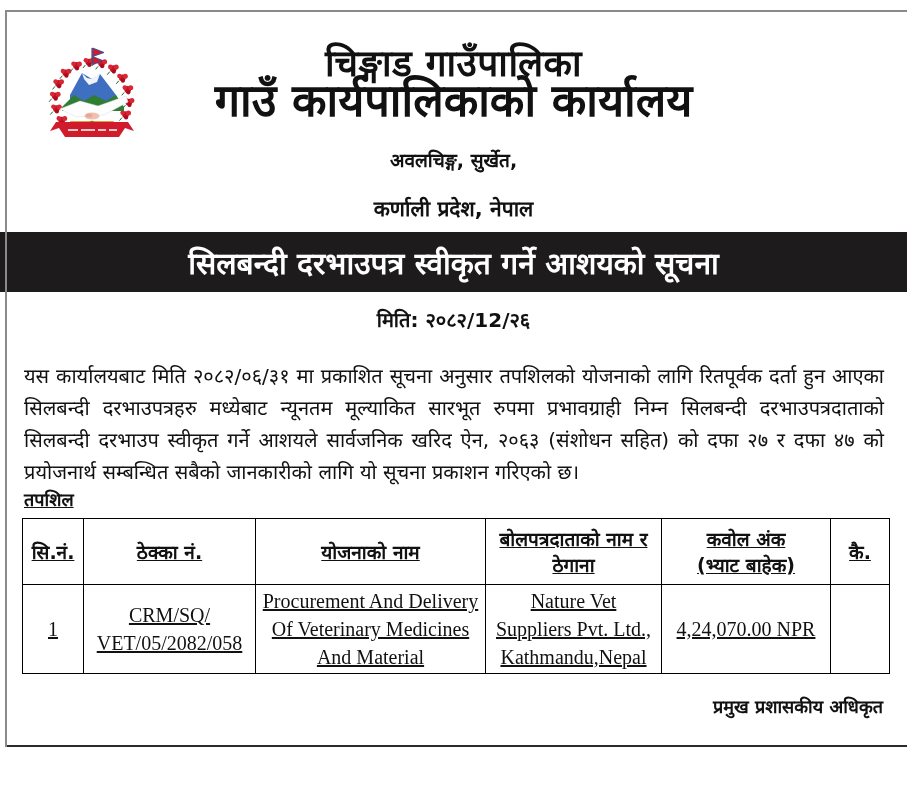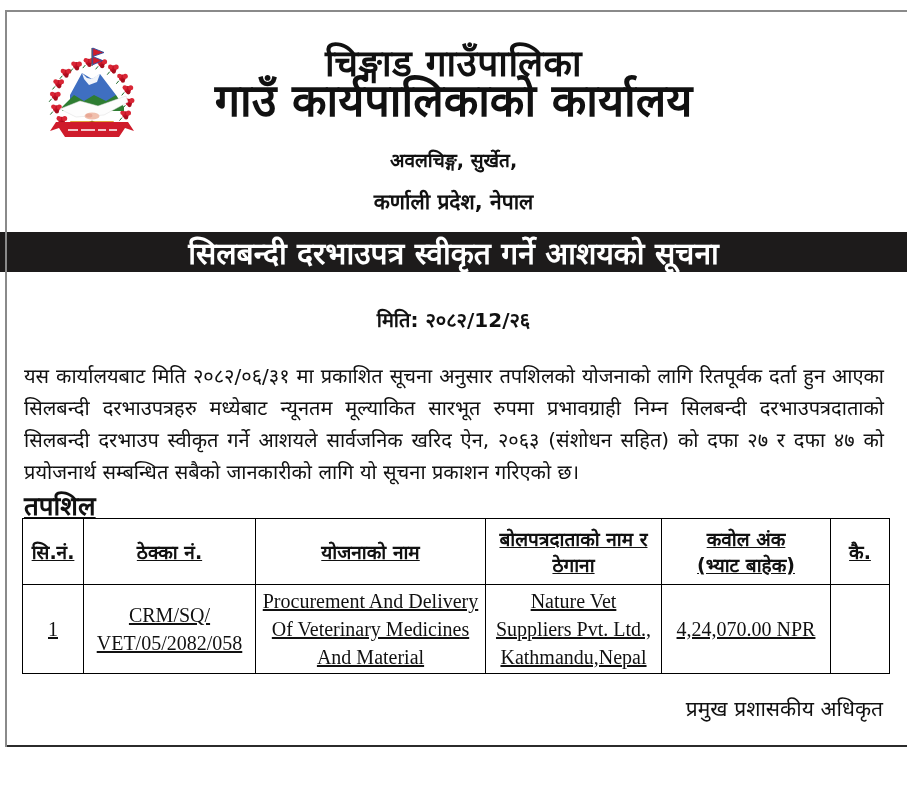--- a/index.html
+++ b/index.html
@@ -15,59 +15,59 @@
   .rule-top{position:absolute;top:10px;left:5px;right:0;height:2px;background:#8a8a8a;z-index:2;}
   .rule-left{position:absolute;top:10px;left:5px;width:2px;height:737px;background:#8a8a8a;z-index:5;}
   .rule-bottom{position:absolute;top:745px;left:5px;right:0;height:2px;background:#2b2b2b;z-index:2;}
 
   
   .emblem{position:absolute;left:46px;top:42px;width:92px;height:106px;}
   .t-center{position:absolute;left:0;right:0;text-align:center;}
   .municipality{top:36px;font-size:37px;font-weight:bold;letter-spacing:.5px;}
   .office{top:68px;font-size:45px;font-weight:bold;}
   .addr1{top:147px;font-size:19px;font-weight:bold;}
-  .addr2{top:187px;font-size:21px;font-weight:bold;}
+  .addr2{top:194px;font-size:21px;font-weight:bold;}
 
   
   .banner{
-    position:absolute;top:232px;left:0;right:0;height:40px;
+    position:absolute;top:232px;left:0;right:0;height:60px;
     background:#1d1b1b;color:#ffffff;
     display:flex;align-items:center;justify-content:center;
     font-size:30px;font-weight:bold;z-index:1;
   }
 
   .date-line{top:306px;font-size:20px;font-weight:bold;}
 
   .body-par{
     position:absolute;top:360px;left:24px;width:860px;
     font-size:20px;line-height:32px;text-align:justify;
   }
 
   .details-heading{
     position:absolute;top:487px;left:24px;
-    font-size:26px;font-weight:bold;text-decoration:underline;
+    font-size:18px;font-weight:bold;text-decoration:underline;
   }
 
   
   table.notice{
     position:absolute;top:518px;left:22px;width:867px;
     border-collapse:collapse;table-layout:fixed;text-decoration:underline;
   }
   table.notice th,table.notice td{
     border:1.5px solid #000;
     text-align:center;vertical-align:middle;
     padding:2px 4px;white-space:pre-line;overflow:hidden;
   }
   table.notice th{height:61px;font-size:19px;font-weight:bold;line-height:26px;}
   table.notice td{height:79px;font-size:20px;line-height:28px;
     font-family:"Liberation Serif","DejaVu Serif",serif;}
 
   .signature{
     position:absolute;top:694px;right:24px;
-    font-size:21px;font-weight:normal;text-align:center;
+    font-size:18px;font-weight:bold;text-align:center;
   }
 </style>
 </head>
 <body>
 
 <div class="page">
 
   <div class="rule-top"></div>
   <div class="rule-left"></div>
   <div class="rule-bottom"></div>

